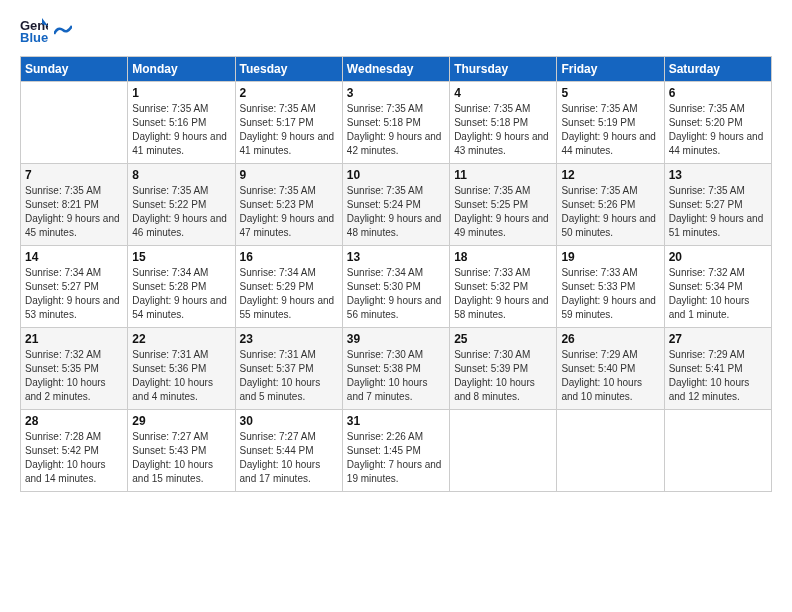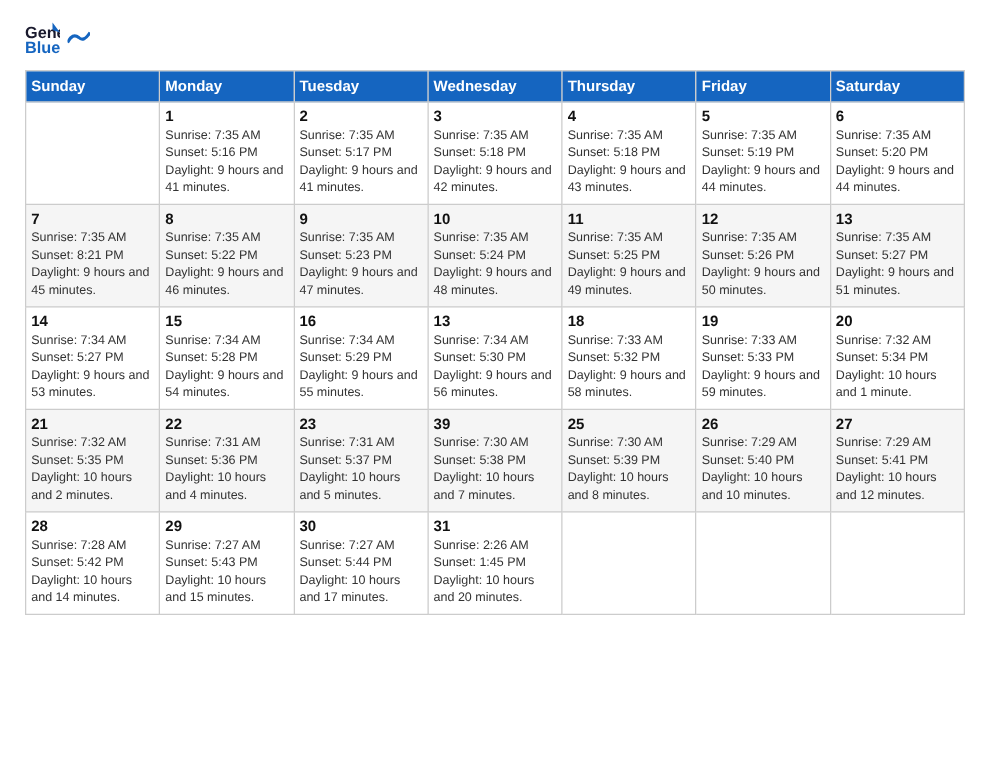--- a/index.html
+++ b/index.html
@@ -308,21 +308,21 @@
           <td>
         <div class="day-number">30</div>
         <div class="cell-line">Sunrise: 7:27 AM</div>
         <div class="cell-line">Sunset: 5:44 PM</div>
         <div class="cell-line">Daylight: 10 hours and 17 minutes.</div>
       </td>
           <td>
         <div class="day-number">31</div>
         <div class="cell-line">Sunrise: 2:26 AM</div>
         <div class="cell-line">Sunset: 1:45 PM</div>
-        <div class="cell-line">Daylight: 10 hours and 20 minutes.</div>
+        <div class="cell-line">Daylight: 7 hours and 19 minutes.</div>
       </td>
           <td></td>
           <td></td>
           <td></td>
         </tr>
       </tbody>
   </table>
 </div>
 
 </body></html>

